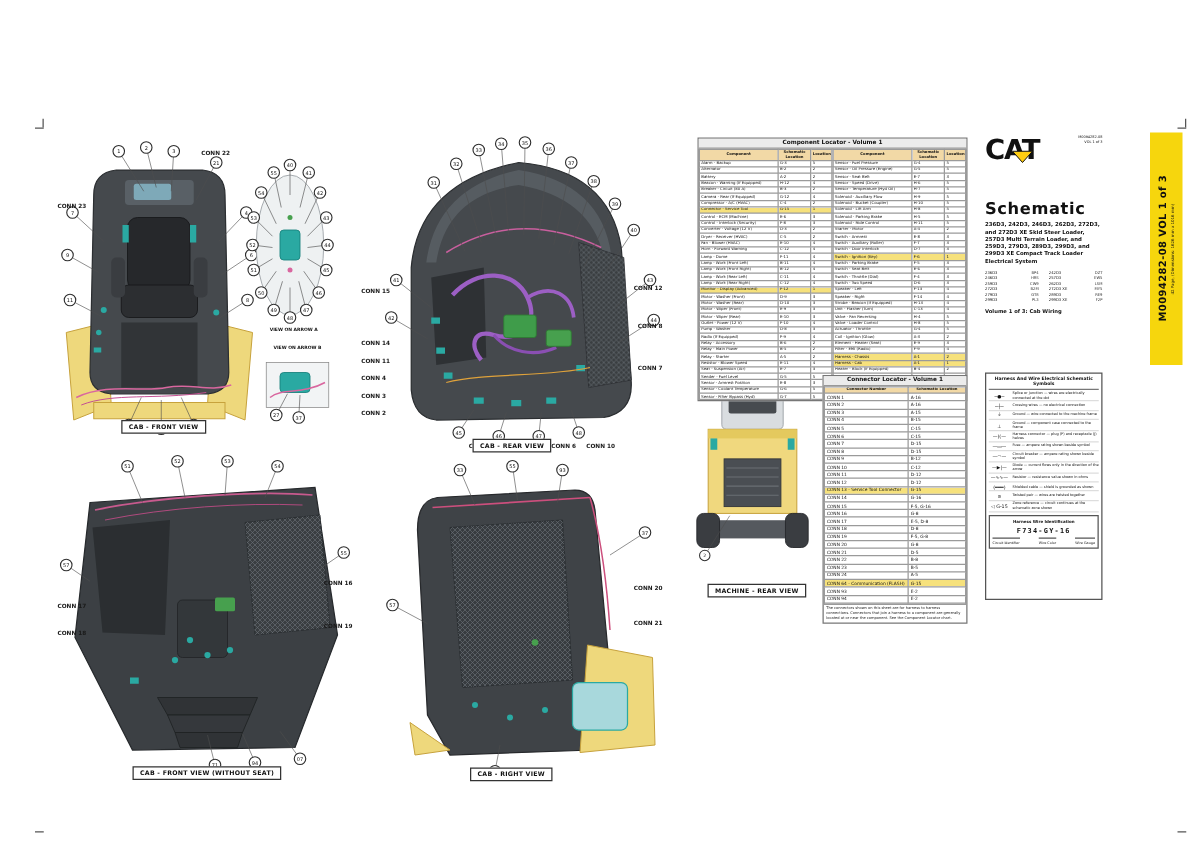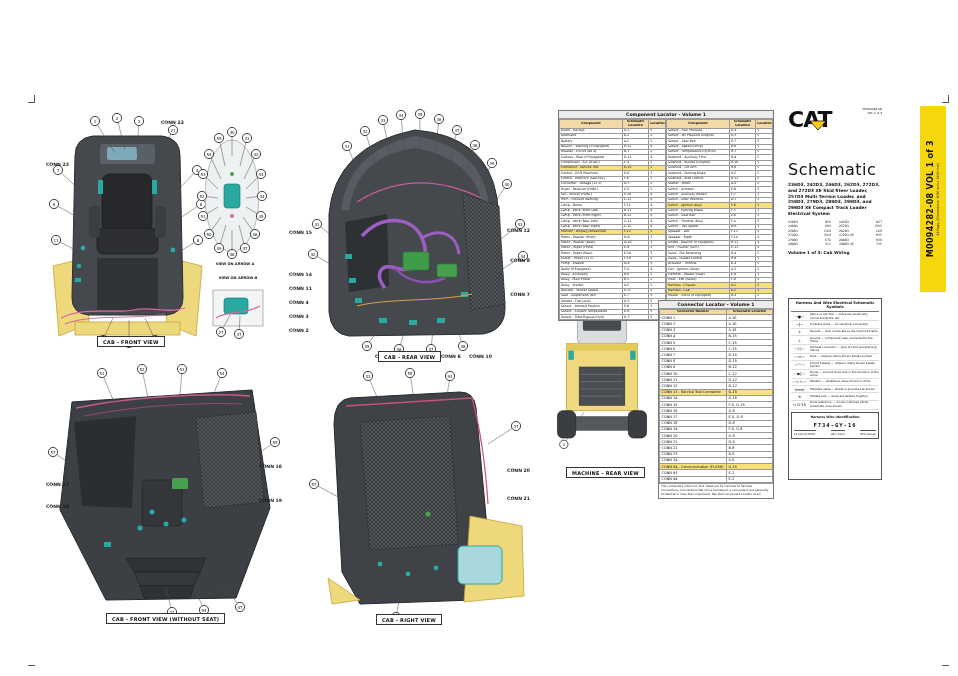--- a/index.html
+++ b/index.html
@@ -32,21 +32,21 @@
   .comp-cols table{flex:1;}
   #connector-table{left:658px;top:252px;width:114px;}
   #connector-table .mini td{font-size:3.5px;padding:0.6px 1.5px;}
   #connector-table .c-mid{width:38%;}
   .conn-note{font-size:2.9px;line-height:1.3;padding:1.5px 2px;color:#222;border-top:0.5px solid #9a9a9a;}
 
   
   #logo-block{position:absolute;left:788px;top:58px;width:94px;height:42px;display:flex;justify-content:space-between;align-items:flex-start;}
   .logo-side{font-size:2.8px;text-align:right;line-height:1.4;padding-top:2px;}
   #title-blk{position:absolute;left:788px;top:112px;width:94px;}
-  .tb-heading{font-size:16px;font-weight:400;letter-spacing:0.5px;margin-bottom:3px;}
+  .tb-heading{font-size:13px;font-weight:700;letter-spacing:0.5px;margin-bottom:3px;}
   .tb-desc{font-size:4.3px;font-weight:bold;line-height:1.35;margin-bottom:3px;}
   .serials{display:grid;grid-template-columns:1fr 1fr;column-gap:8px;margin-bottom:3px;}
   .serial-pair{display:flex;justify-content:space-between;font-size:3px;line-height:1.5;}
   .serial-pair .pfx{color:#333;}
   .tb-volume{font-size:4.2px;font-weight:bold;margin-top:2px;}
 
   #symbols{position:absolute;left:788px;top:250px;width:94px;height:182px;border:1px solid #555;background:#fff;padding:2px;box-sizing:border-box;}
   .sym-title{font-size:3.6px;font-weight:bold;text-align:center;border-bottom:0.5px solid #777;padding-bottom:1px;margin-bottom:1px;line-height:1.2;}
   .sym-row{display:flex;gap:2px;align-items:center;border-bottom:0.5px solid #ddd;padding:0.7px 0;}
   .sym-glyph{width:17px;flex:none;font-size:3.8px;text-align:center;}

